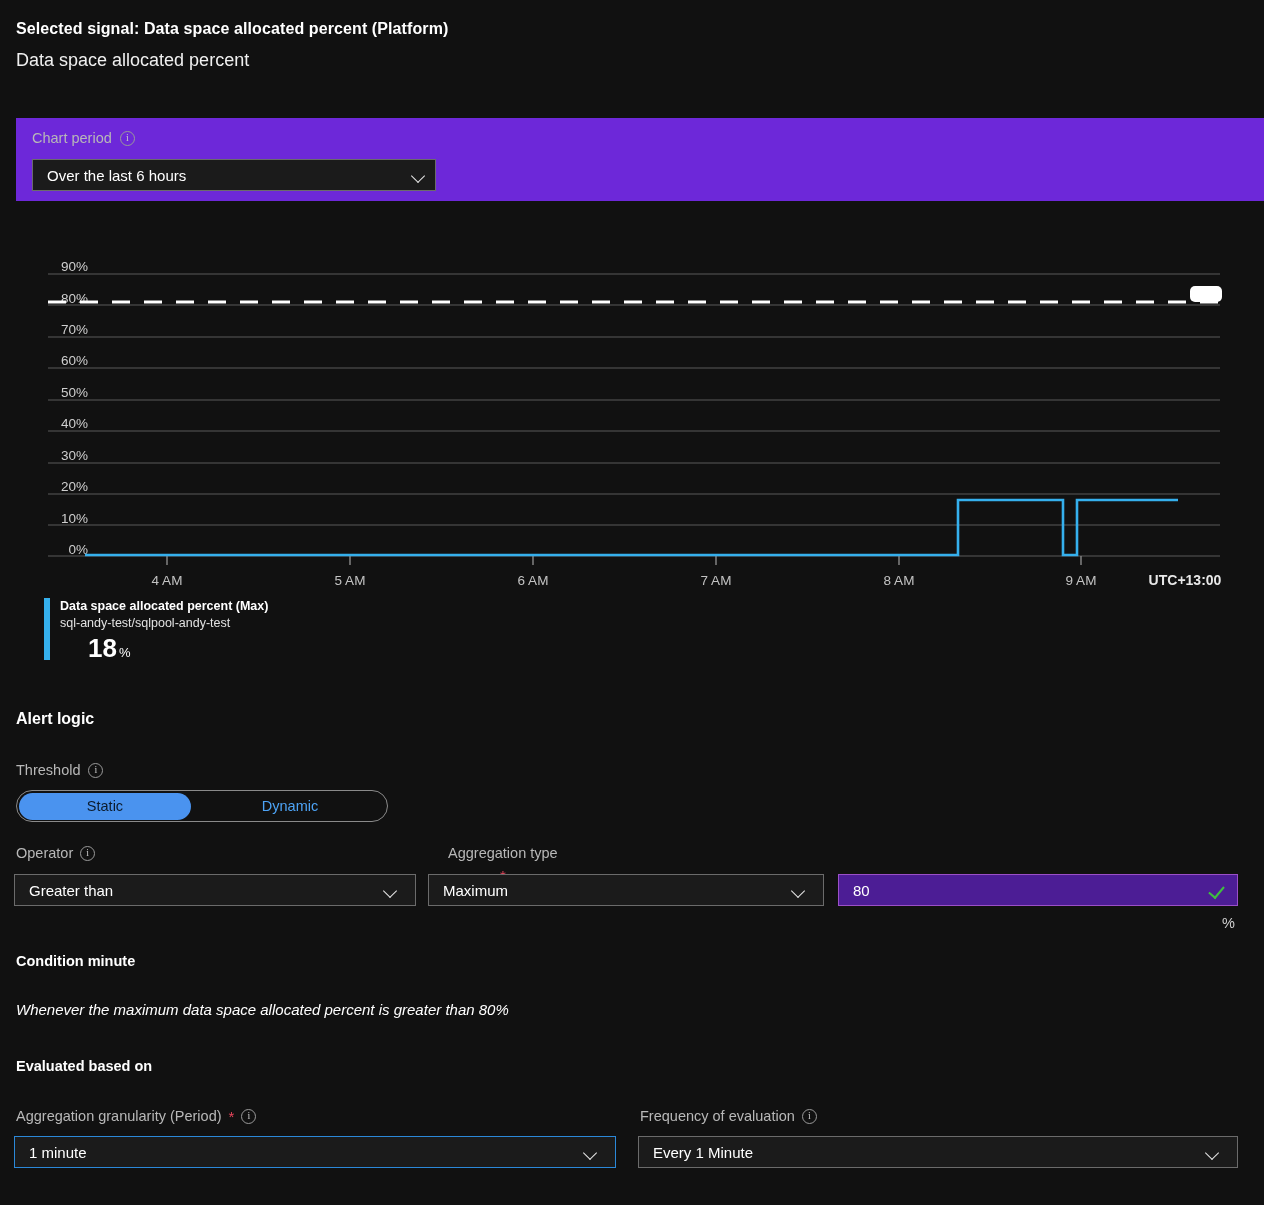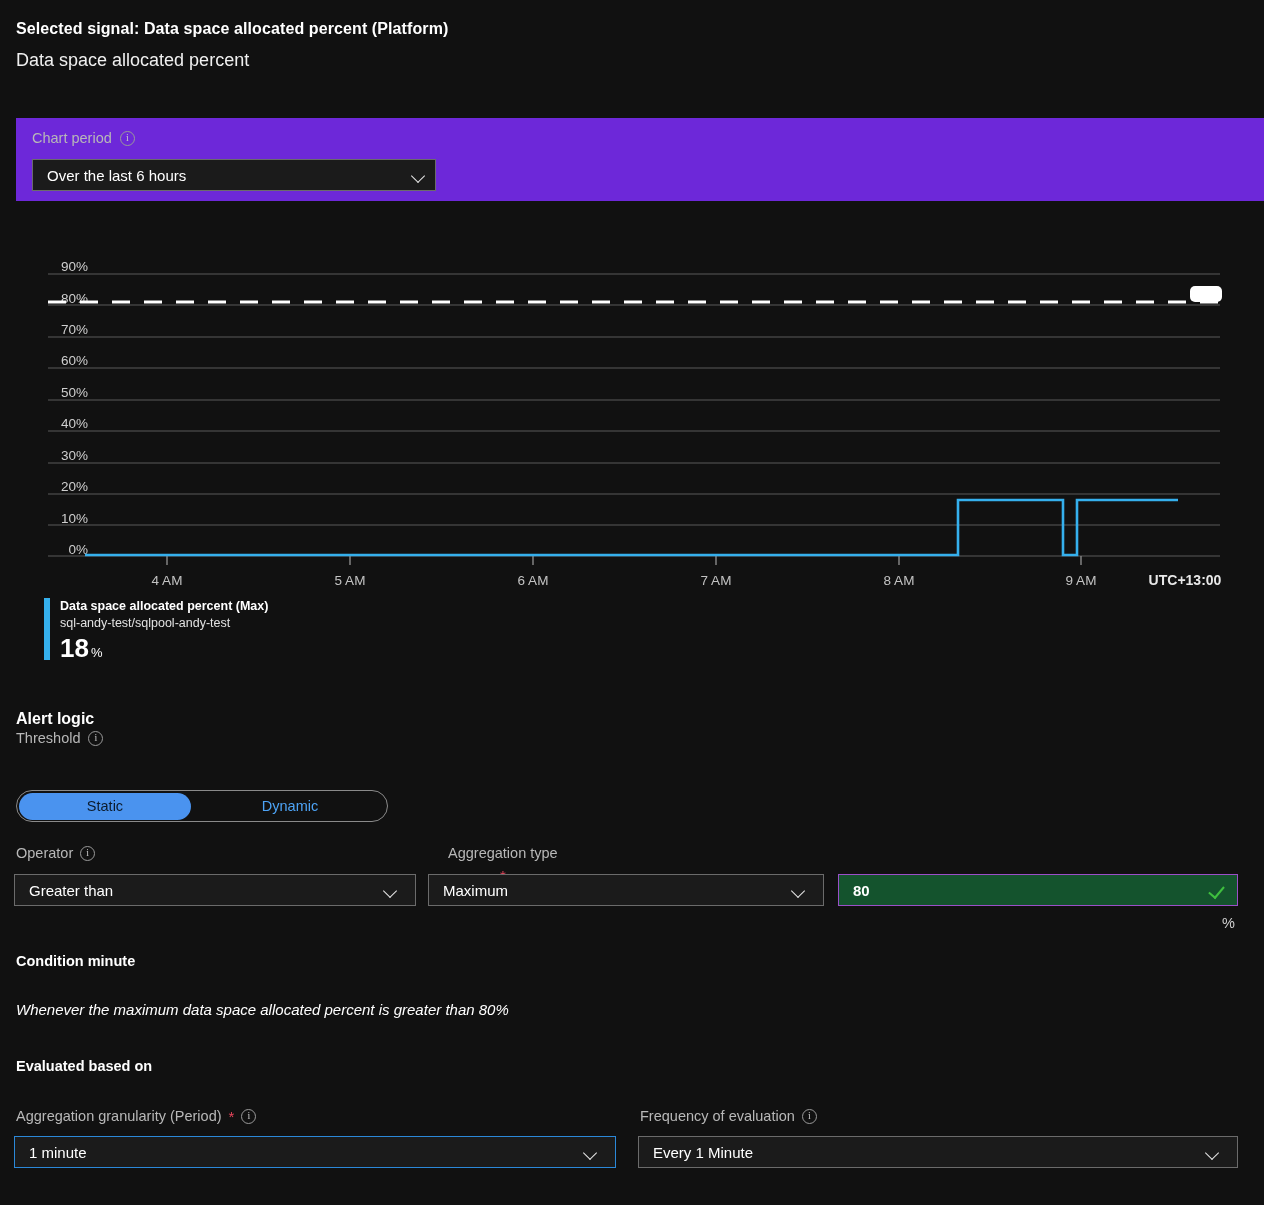--- a/index.html
+++ b/index.html
@@ -85,41 +85,41 @@
   .chart-svg { display: block; }
 
   .legend {
     position: absolute; left: 44px; top: 598px;
     display: flex; gap: 10px;
   }
   .legend-bar { width: 6px; height: 62px; background: #35b0ed; flex: 0 0 auto; }
   .legend-txt { display: flex; flex-direction: column; justify-content: flex-start; }
   .legend-name { font-size: 12.5px; font-weight: bold; color: #ffffff; line-height: 1.35; }
   .legend-res { font-size: 12.5px; color: #e2e2e2; line-height: 1.35; }
-  .legend-val { margin-top: 2px; font-size: 26px; font-weight: bold; color: #ffffff; line-height: 1.1; }
+  .legend-val { margin-top: 2px; font-size: 26px; font-weight: bold; color: #ffffff; line-height: 1.1; margin-left: 28px; }
   .legend-unit { font-size: 13px; font-weight: normal; color: #ffffff; margin-left: 2px; }
 
   
   .sec-head {
     position: absolute; left: 16px;
     font-size: 16px; font-weight: bold; color: #ffffff;
   }
   .h-alert-logic { top: 710px; }
   .h-cond-prev { top: 953px; font-size: 14.5px; }
   .h-eval { top: 1058px; font-size: 14.5px; }
 
   .fld-label {
     position: absolute;
     font-size: 14.5px; color: #b8b8b8;
     display: flex; align-items: center; gap: 7px;
     white-space: nowrap;
   }
   .req { color: #e8455c; font-size: 15px; line-height: 1; }
 
-  .l-threshold { left: 16px; top: 730px; gap: 8px; }
+  .l-threshold { left: 16px; top: 762px; gap: 8px; }
   .l-operator  { left: 16px; top: 845px; }
   .l-aggtype   { left: 448px; top: 845px; flex-direction: column; }
   .l-threshval { left: 838px; top: 845px; margin-top: 34px; }
   .l-granul    { left: 16px; top: 1108px; }
   .l-freq      { left: 640px; top: 1108px; }
 
   .toggle {
     position: absolute; left: 16px; top: 790px;
     width: 372px; height: 32px;
     border: 1px solid #8a8a8a; border-radius: 16px;
@@ -152,25 +152,25 @@
   }
   .dd .val { flex: 1; }
   .dd-operator { left: 14px; top: 874px; width: 402px; }
   .dd-aggtype  { left: 428px; top: 874px; width: 396px; }
   .dd-granul   { left: 14px; top: 1136px; width: 602px; border-color: #2b88d8; }
   .dd-freq     { left: 638px; top: 1136px; width: 600px; }
 
   .thresh-input {
     position: absolute; left: 838px; top: 874px;
     width: 400px; height: 32px;
-    background: #14532d;
+    background: #4c1d95;
     border: 1px solid #9b4fc8;
     display: flex; align-items: center;
     padding: 0 10px 0 14px;
-    font-size: 15px; color: #ffffff; font-weight: bold;
+    font-size: 15px; color: #ffffff;
   }
   .thresh-input .val { flex: 1; }
   .check {
     width: 18px; height: 18px; position: relative; flex: 0 0 auto;
   }
   .check::before {
     content: ""; position: absolute;
     left: 3px; top: 2px;
     width: 7px; height: 13px;
     border-right: 2px solid #3fbf3f;

